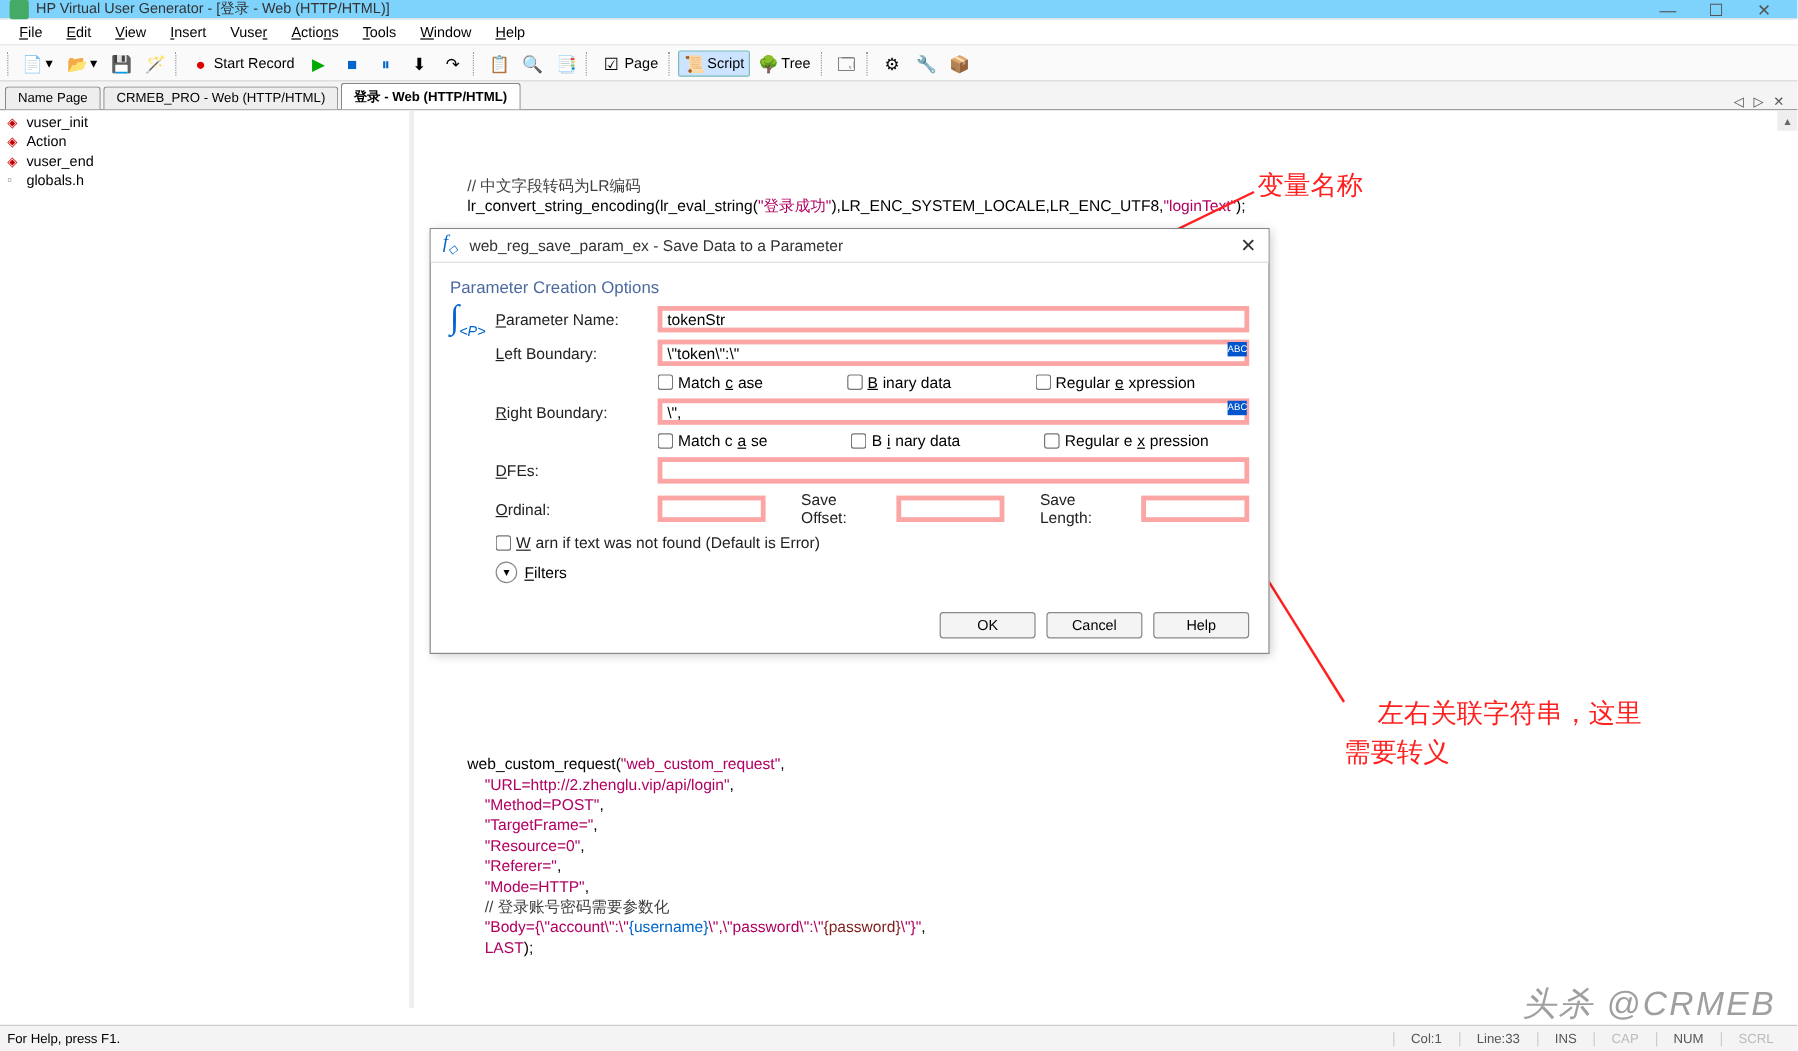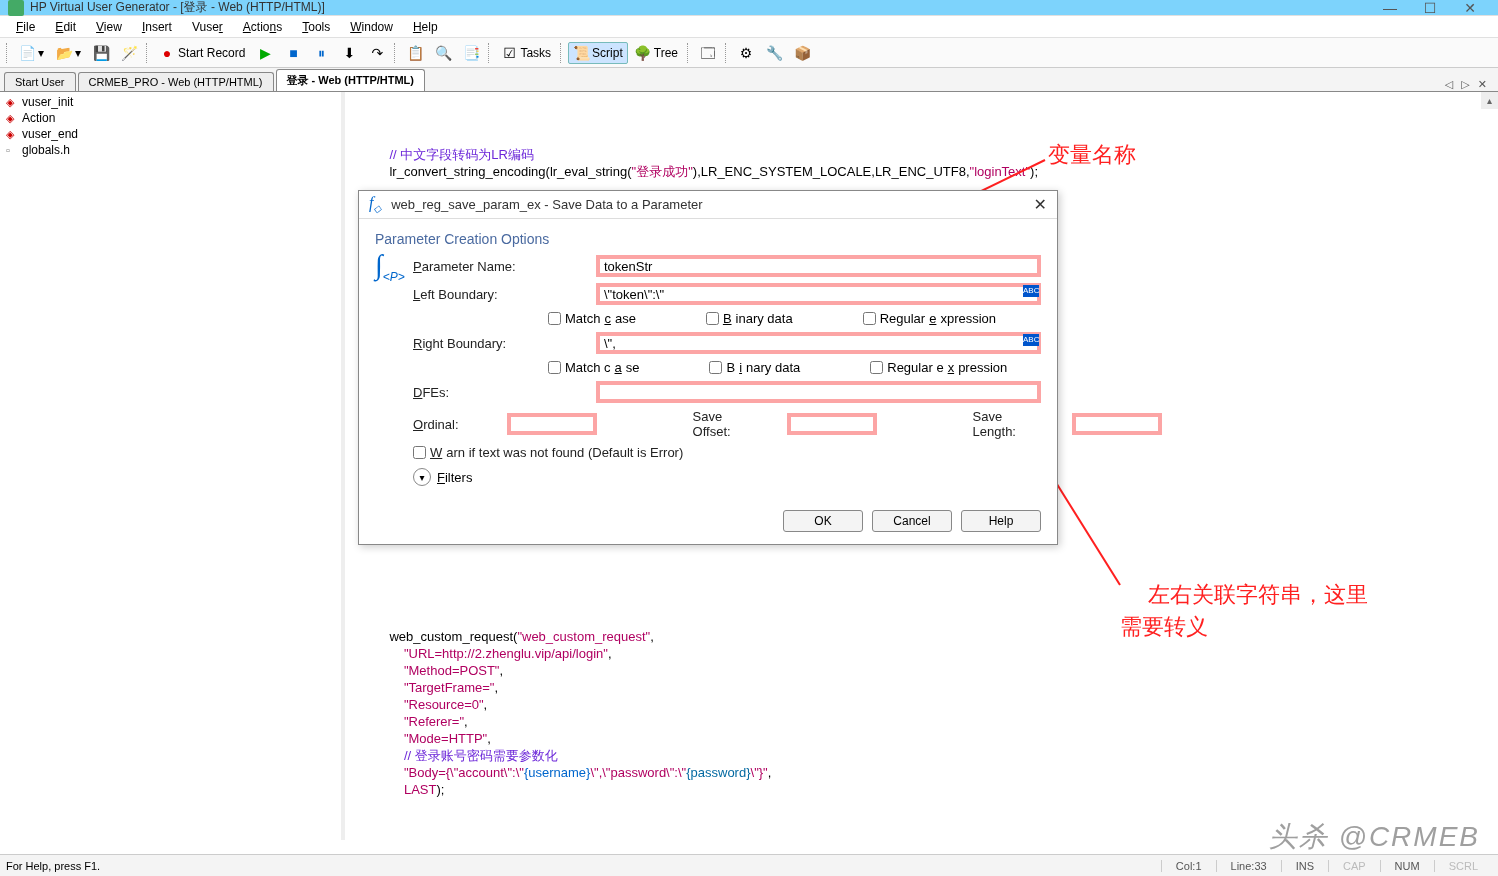--- a/index.html
+++ b/index.html
@@ -28,34 +28,34 @@
 .tabright span { cursor: pointer; padding: 0 3px;}
 
 .workarea { display: flex; height: 748px; }
 .sidebar { width: 345px; border-right: 4px solid #eee; background: #fff; padding: 2px; }
 .sitem { display: flex; align-items: center; gap: 4px; padding: 1px 4px; font-size: 12px; cursor: pointer; }
 .sic { width: 12px; height: 12px; font-size: 11px; color: #c00; }
 .sic.g { color: #888; }
 
 .editor { flex: 1; position: relative; background: #fff; padding: 20px 0 0 30px; font-family: Consolas, monospace; font-size: 13px; overflow: hidden; }
 .editor .line { white-space: pre; line-height: 17px; }
-.cmt { color: #6d28d9; }
+.cmt { color: #404040; }
 .str { color: #b00060; }
 .kw { color: #b00060; }
 
 .editor-scroll-up { position:absolute; top:0; right:0; width:17px; height:17px; background:#eee; display:flex; align-items:center; justify-content:center; font-size:10px; color:#666; cursor:pointer;}
 
 .dialog { position: absolute; left: 358px; top: 190px; width: 700px; background: #fff; border: 1px solid #888; box-shadow: 2px 2px 8px rgba(0,0,0,0.2); z-index: 10; font-size: 13px; }
 .dlg-title { height: 28px; display: flex; align-items: center; padding: 0 10px; background: #fff; border-bottom: 1px solid #ddd; }
 .dlg-title .dic { color: #0066cc; font-style: italic; font-size: 16px; margin-right: 10px; font-family: serif;}
 .dlg-title .t { flex: 1; color: #333; }
 .dlg-close { cursor: pointer; font-size: 16px; color: #333; }
 .dlg-body { padding: 12px 16px; }
 .sect { color: #4a6aa0; font-size: 14px; margin-bottom: 8px; }
-.formrow { display: flex; align-items: center; margin: 6px 0 6px 38px; gap: 48px; }
+.formrow { display: flex; align-items: center; margin: 6px 0 6px 38px; }
 .formrow label { width: 135px; color: #222; }
 .formrow input[type=text] { flex: 1; height: 22px; border: 4px solid #fca5a5; padding: 0 4px; font-size: 13px; }
 .formrow input.small { width: 90px; flex: none; }
 .cbrow { margin: 4px 0 4px 173px; display: flex; gap: 70px; }
 .cb { display: flex; align-items: center; gap: 4px; }
 .cb input { width: 13px; height: 13px; }
 .picon { position: absolute; left: 16px; top: 58px; font-family: serif; font-style: italic; font-size: 28px; color: #0066cc; }
 .abcbadge { position: absolute; right: 2px; top: 2px; width: 16px; height: 12px; background: #0055cc; color: #fff; font-size: 8px; line-height: 12px; cursor:pointer;}
 .inputwrap { position: relative; flex: 1; display: flex; }
 .inputwrap input { flex: 1; height: 22px; border: 1px solid #888; padding: 0 4px; font-size: 13px; }
@@ -133,21 +133,21 @@
     </span>
   <span class="tbtn">
       <span class="ti">🔍</span>
     </span>
   <span class="tbtn">
       <span class="ti">📑</span>
     </span>
   <span class="sep"></span>
   <span class="tbtn">
       <span class="ti">☑</span>
-      <span>Tasks</span>
+      <span>Page</span>
     </span>
   <span class="sep"></span>
   <span class="tbtn active">
       <span class="ti">📜</span>
       <span>Script</span>
     </span>
   <span class="tbtn">
       <span class="ti">🌳</span>
       <span>Tree</span>
     </span>
@@ -161,21 +161,21 @@
     </span>
   <span class="tbtn">
       <span class="ti">🔧</span>
     </span>
   <span class="tbtn">
       <span class="ti">📦</span>
     </span>
 </div>
 
 <div class="tabstrip">
-  <div class="tab">Start User</div>
+  <div class="tab">Name Page</div>
   <div class="tab">CRMEB_PRO - Web (HTTP/HTML)</div>
   <div class="tab active">登录 - Web (HTTP/HTML)</div>
   <div class="tabright">
     <span>◁</span>
     <span>▷</span>
     <span>✕</span>
   </div>
 </div>
 
 <div class="workarea">
@@ -206,21 +206,21 @@
     <div class="line">    <span>lr_convert_string_encoding</span>(<span>lr_eval_string</span>(<span class="str">"登录成功"</span>)<span>,LR_ENC_SYSTEM_LOCALE,LR_ENC_UTF8,</span><span class="str">"loginText"</span>);</div>
     <div style="height:448px"></div>
     <div class="line">    <span>web_custom_request</span>(<span class="str">"web_custom_request"</span>,</div>
     <div class="line">        <span class="str">"URL=http://2.zhenglu.vip/api/login"</span>,</div>
     <div class="line">        <span class="str">"Method=POST"</span>,</div>
     <div class="line">        <span class="str">"TargetFrame="</span>,</div>
     <div class="line">        <span class="str">"Resource=0"</span>,</div>
     <div class="line">        <span class="str">"Referer="</span>,</div>
     <div class="line">        <span class="str">"Mode=HTTP"</span>,</div>
     <div class="line cmt">        <span>// 登录账号密码需要参数化</span></div>
-    <div class="line">        <span class="str">"Body={\"account\":\"</span><span style="color:#06c">{username}</span><span class="str">\",\"password\":\"</span><span style="color:#0369a1">{password}</span><span class="str">\"}"</span>,</div>
+    <div class="line">        <span class="str">"Body={\"account\":\"</span><span style="color:#06c">{username}</span><span class="str">\",\"password\":\"</span><span style="color:#7f1d1d">{password}</span><span class="str">\"}"</span>,</div>
     <div class="line">        <span class="kw">LAST</span>);</div>
   </div>
 </div>
 
 <div class="dialog">
   <div class="dlg-title">
     <span class="dic">f<sub style="font-size:10px">◇</sub></span>
     <span class="t">web_reg_save_param_ex - Save Data to a Parameter</span>
     <span class="dlg-close">✕</span>
   </div>

